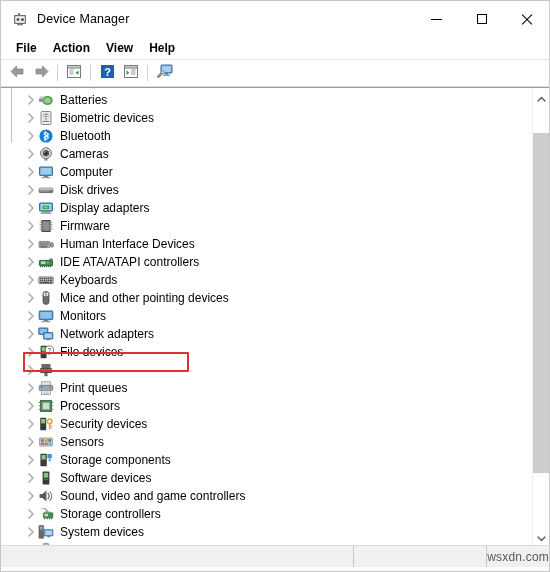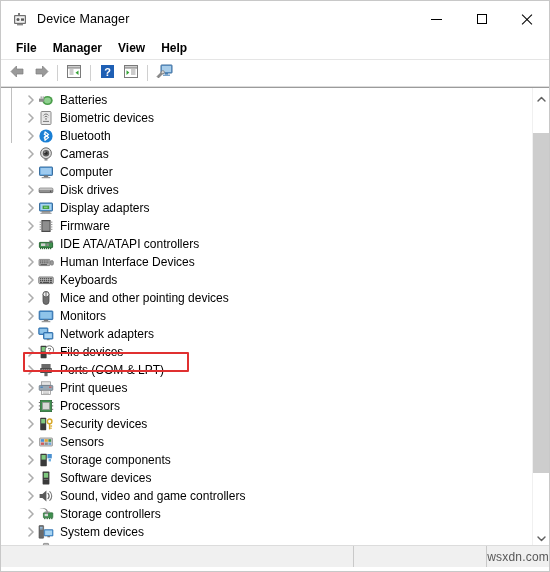--- a/index.html
+++ b/index.html
@@ -262,21 +262,21 @@
         <span class="glyph-max"></span>
       </div>
       <div class="win-btn close">
         <span class="glyph-close"></span>
       </div>
     </div>
   </div>
 
   <div class="menubar">
     <div class="menu-item">File</div>
-    <div class="menu-item">Manager</div>
+    <div class="menu-item">Action</div>
     <div class="menu-item">View</div>
     <div class="menu-item">Help</div>
   </div>
 
   <div class="toolbar">
     <div class="tb-btn">
       <span>
         <svg width="17" height="15" viewBox="0 0 17 15">
           <path d="M7.5 2 L2 7.5 L7.5 13 L7.5 10 L14 10 L14 5 L7.5 5 Z" fill="#9a9a9a" stroke="#7e7e7e" stroke-width="0.7"></path>
         </svg>
@@ -477,45 +477,20 @@
             <rect x="1.6" y="6" width="1.8" height="1.1" fill="#9a9a9a"></rect>
             <rect x="1.6" y="8.4" width="1.8" height="1.1" fill="#9a9a9a"></rect>
             <rect x="1.6" y="10.8" width="1.8" height="1.1" fill="#9a9a9a"></rect>
             <rect x="12.6" y="3.6" width="1.8" height="1.1" fill="#9a9a9a"></rect>
             <rect x="12.6" y="6" width="1.8" height="1.1" fill="#9a9a9a"></rect>
             <rect x="12.6" y="8.4" width="1.8" height="1.1" fill="#9a9a9a"></rect>
             <rect x="12.6" y="10.8" width="1.8" height="1.1" fill="#9a9a9a"></rect>
           </svg>
         </span>
         <span class="row-label">Firmware</span>
-      </div>
-
-      <div class="row">
-        <span class="chev">
-          <svg width="8" height="10" viewBox="0 0 8 10">
-              <path d="M2 1 L6 5 L2 9" fill="none" stroke="#adadad" stroke-width="1.6" stroke-linecap="round" stroke-linejoin="round"></path>
-            </svg>
-        </span>
-        <span class="row-icon">
-          <svg width="16" height="16" viewBox="0 0 16 16">
-            <rect x="1.4" y="6.4" width="13.2" height="5.2" rx="0.5" fill="#3f8f4f" stroke="#2a6a36"></rect>
-            <rect x="3" y="7.4" width="4.4" height="2.6" fill="#cfcfcf"></rect>
-            <rect x="8.4" y="7.4" width="2.4" height="2.6" fill="#8a8a8a"></rect>
-            <g fill="#2a6a36">
-              <rect x="2" y="11.6" width="1.2" height="1.6"></rect>
-                <rect x="4" y="11.6" width="1.2" height="1.6"></rect>
-              <rect x="6" y="11.6" width="1.2" height="1.6"></rect>
-                <rect x="8" y="11.6" width="1.2" height="1.6"></rect>
-              <rect x="10" y="11.6" width="1.2" height="1.6"></rect>
-                <rect x="12" y="11.6" width="1.2" height="1.6"></rect>
-            </g>
-            <rect x="11.4" y="4.6" width="3.2" height="2" fill="#6a6a6a"></rect>
-          </svg>
-        </span>
-        <span class="row-label">IDE ATA/ATAPI controllers</span>
       </div>
 
       <div class="row">
         <span class="chev">
           <svg width="8" height="10" viewBox="0 0 8 10">
               <path d="M2 1 L6 5 L2 9" fill="none" stroke="#adadad" stroke-width="1.6" stroke-linecap="round" stroke-linejoin="round"></path>
             </svg>
         </span>
         <span class="row-icon">
           <svg width="16" height="16" viewBox="0 0 16 16">
@@ -530,20 +505,45 @@
                 <rect x="3.8" y="8.2" width="1.3" height="1.2"></rect>
               <rect x="5.6" y="8.2" width="1.3" height="1.2"></rect>
                 <rect x="7.4" y="8.2" width="1.3" height="1.2"></rect>
               <rect x="9.2" y="8.2" width="1.3" height="1.2"></rect>
               <rect x="2.6" y="10" width="6.4" height="1.2"></rect>
             </g>
             <rect x="12.4" y="6.6" width="3" height="4.6" rx="1.4" fill="#9a9a9a" stroke="#6a6a6a" stroke-width="0.6"></rect>
           </svg>
         </span>
         <span class="row-label">Human Interface Devices</span>
+      </div>
+
+      <div class="row">
+        <span class="chev">
+          <svg width="8" height="10" viewBox="0 0 8 10">
+              <path d="M2 1 L6 5 L2 9" fill="none" stroke="#adadad" stroke-width="1.6" stroke-linecap="round" stroke-linejoin="round"></path>
+            </svg>
+        </span>
+        <span class="row-icon">
+          <svg width="16" height="16" viewBox="0 0 16 16">
+            <rect x="1.4" y="6.4" width="13.2" height="5.2" rx="0.5" fill="#3f8f4f" stroke="#2a6a36"></rect>
+            <rect x="3" y="7.4" width="4.4" height="2.6" fill="#cfcfcf"></rect>
+            <rect x="8.4" y="7.4" width="2.4" height="2.6" fill="#8a8a8a"></rect>
+            <g fill="#2a6a36">
+              <rect x="2" y="11.6" width="1.2" height="1.6"></rect>
+                <rect x="4" y="11.6" width="1.2" height="1.6"></rect>
+              <rect x="6" y="11.6" width="1.2" height="1.6"></rect>
+                <rect x="8" y="11.6" width="1.2" height="1.6"></rect>
+              <rect x="10" y="11.6" width="1.2" height="1.6"></rect>
+                <rect x="12" y="11.6" width="1.2" height="1.6"></rect>
+            </g>
+            <rect x="11.4" y="4.6" width="3.2" height="2" fill="#6a6a6a"></rect>
+          </svg>
+        </span>
+        <span class="row-label">IDE ATA/ATAPI controllers</span>
       </div>
 
       <div class="row">
         <span class="chev">
           <svg width="8" height="10" viewBox="0 0 8 10">
               <path d="M2 1 L6 5 L2 9" fill="none" stroke="#adadad" stroke-width="1.6" stroke-linecap="round" stroke-linejoin="round"></path>
             </svg>
         </span>
         <span class="row-icon">
           <svg width="16" height="16" viewBox="0 0 16 16">
@@ -651,21 +651,20 @@
             <g fill="#b0b0b0">
               <rect x="3.6" y="7.2" width="1.2" height="2.6"></rect>
                 <rect x="5.6" y="7.2" width="1.2" height="2.6"></rect>
               <rect x="7.6" y="7.2" width="1.2" height="2.6"></rect>
                 <rect x="9.6" y="7.2" width="1.2" height="2.6"></rect>
               <rect x="11.6" y="7.2" width="1.2" height="2.6"></rect>
             </g>
             <rect x="6.4" y="11" width="3.2" height="3.2" fill="#6a6a6a"></rect>
           </svg>
         </span>
-        <span class="row-label">Ports (COM &amp; LPT)</span>
       </div>
 
       <div class="row">
         <span class="chev">
           <svg width="8" height="10" viewBox="0 0 8 10">
               <path d="M2 1 L6 5 L2 9" fill="none" stroke="#adadad" stroke-width="1.6" stroke-linecap="round" stroke-linejoin="round"></path>
             </svg>
         </span>
         <span class="row-icon">
           <svg width="16" height="16" viewBox="0 0 16 16">

